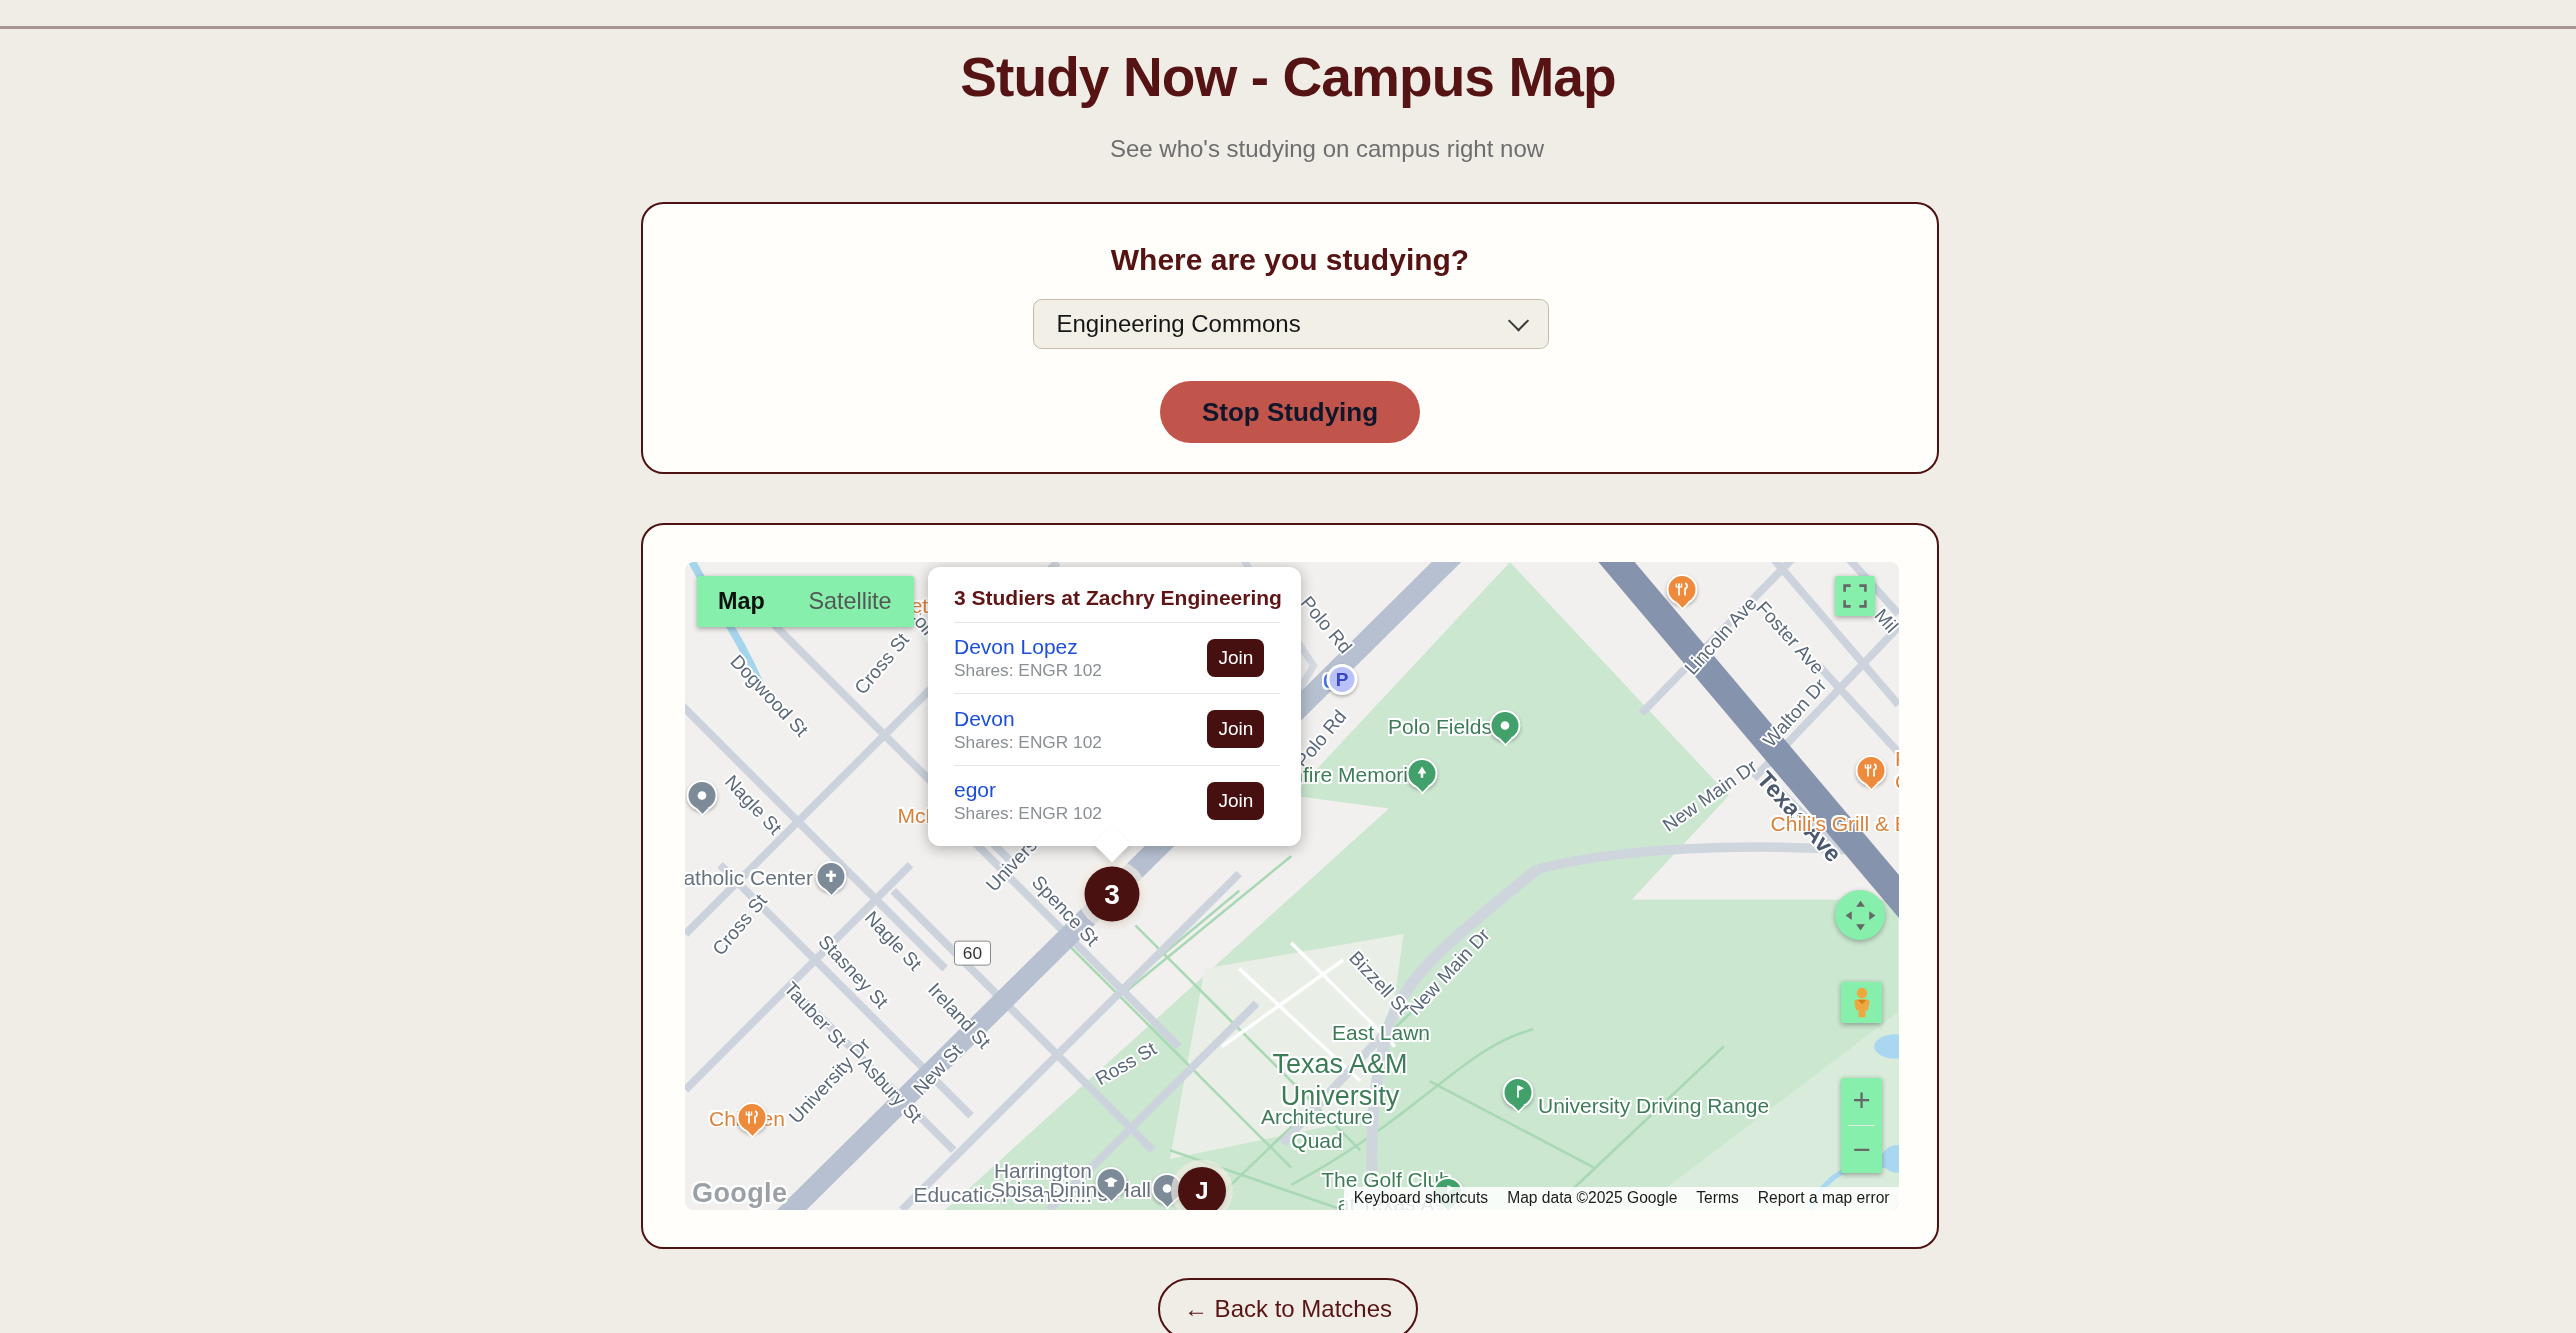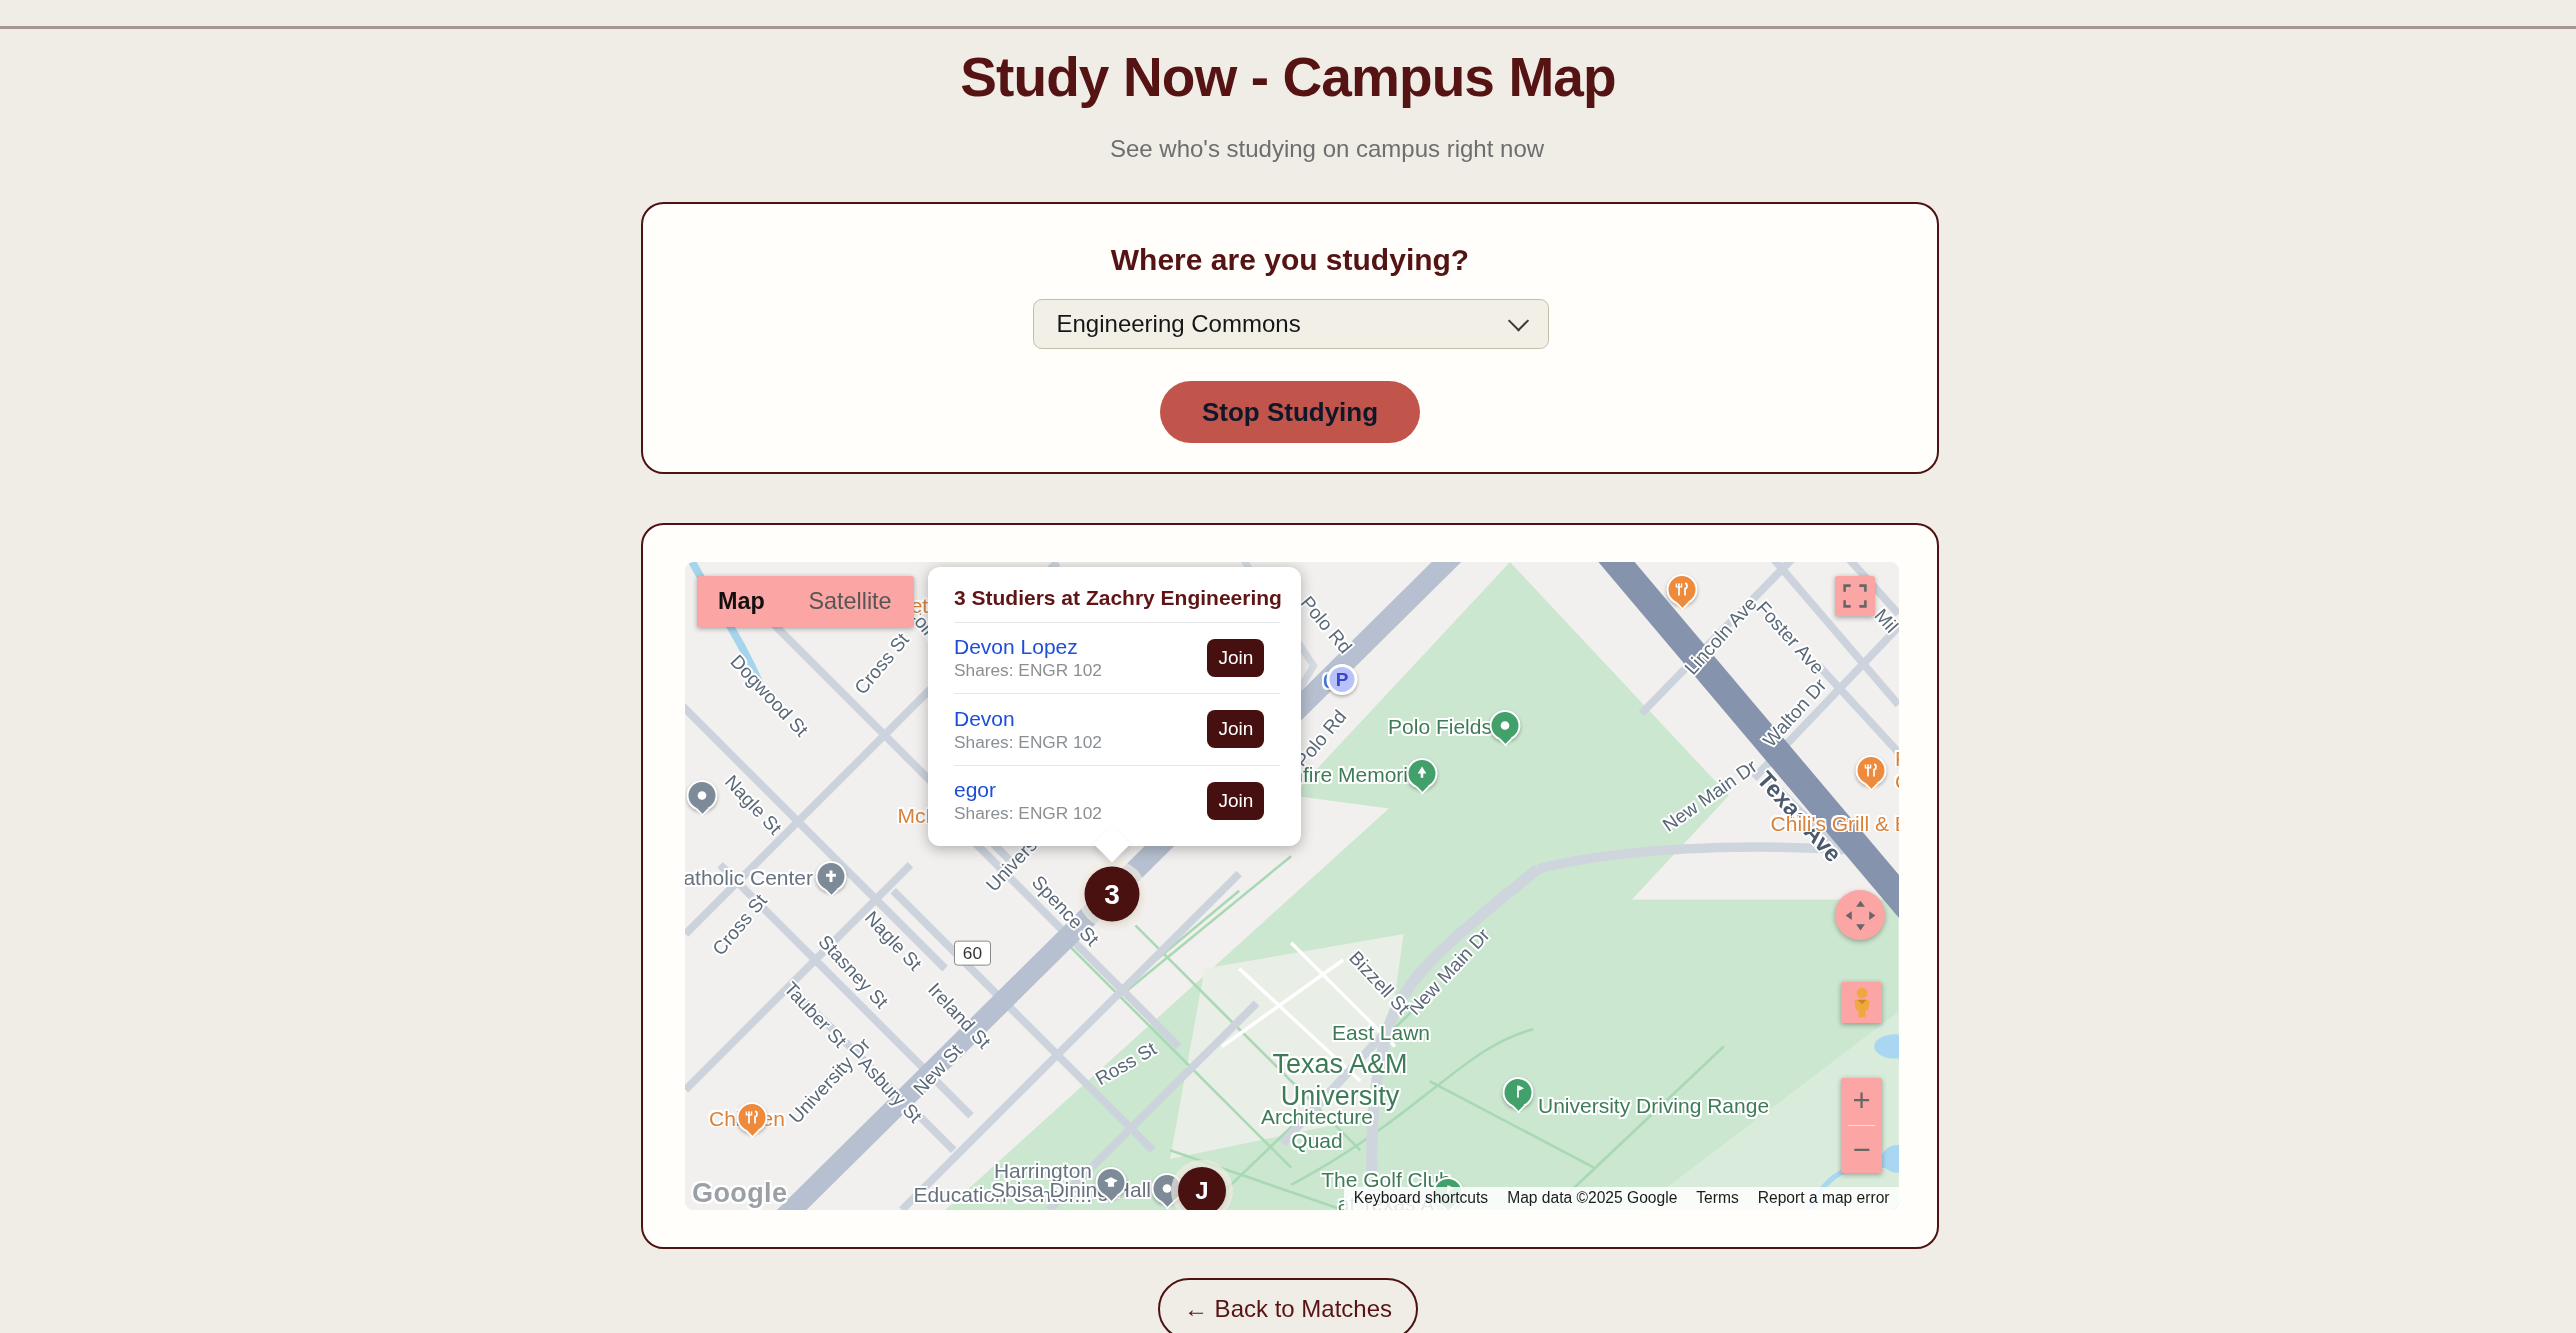--- a/index.html
+++ b/index.html
@@ -51,21 +51,21 @@
   .popup{position:absolute;left:243px;top:5.2px;width:373px;height:279px;background:#fff;border-radius:12px;z-index:6;box-shadow:0 2.6px 14px rgba(0,0,0,.28);box-sizing:border-box;padding:19px 21px 10.4px 26px;}
   .popup::after{content:'';position:absolute;left:171px;bottom:-11.3px;width:26px;height:26px;background:#fff;transform:rotate(45deg);box-shadow:3.5px 3.5px 7px rgba(0,0,0,.12);}
   .popup-title{font-size:21px;font-weight:700;color:#5f1515;white-space:nowrap;}
   .popup hr{border:none;border-top:1.7px solid #e6e6e6;margin:12px 0 0 0;}
   .studier-row{display:flex;align-items:center;padding:11.3px 0;border-bottom:1.7px solid #e6e6e6;}
   .studier-row:last-child{border-bottom:none;}
   .studier-name{font-size:21px;color:#1d4ed8;line-height:26px;}
   .studier-shares{font-size:17.3px;color:#8a8f94;line-height:21.6px;}
   .join-btn{margin-left:auto;margin-right:15.6px;width:57px;height:38px;background:#461010;color:#fff;border:none;border-radius:7.8px;font-family:"Liberation Sans",sans-serif;font-size:19px;cursor:pointer;}
 
-  .gm-ctl{position:absolute;background:#fca5a5;box-shadow:0 1.7px 5.2px rgba(0,0,0,.3);border-radius:2.6px;z-index:7;}
+  .gm-ctl{position:absolute;background:#86efac;box-shadow:0 1.7px 5.2px rgba(0,0,0,.3);border-radius:2.6px;z-index:7;}
   .mapsat{left:12px;top:14px;width:217px;height:51px;display:flex;align-items:center;}
   .mapsat .seg{flex:0 0 auto;text-align:center;font-size:23.4px;cursor:pointer;}
   .seg-map{width:89px;font-weight:700;color:#111;}
   .seg-sat{width:128px;color:#565656;}
   .fullscreen{left:1150px;top:14px;width:40px;height:40px;display:flex;align-items:center;justify-content:center;cursor:pointer;}
   .movectl{left:1150px;top:328px;width:50px;height:50px;border-radius:50%;display:flex;align-items:center;justify-content:center;cursor:pointer;}
   .pegman{left:1156px;top:420px;width:41px;height:41px;display:flex;align-items:center;justify-content:center;cursor:pointer;}
   .zoomctl{left:1156px;top:516px;width:41px;height:95px;display:flex;flex-direction:column;cursor:pointer;}
   .zoomctl .zbtn{flex:1;display:flex;align-items:center;justify-content:center;font-size:31px;color:#666;}
   .zoomctl .zdiv{height:1.7px;background:#e6e6e6;margin:0 7px;}

